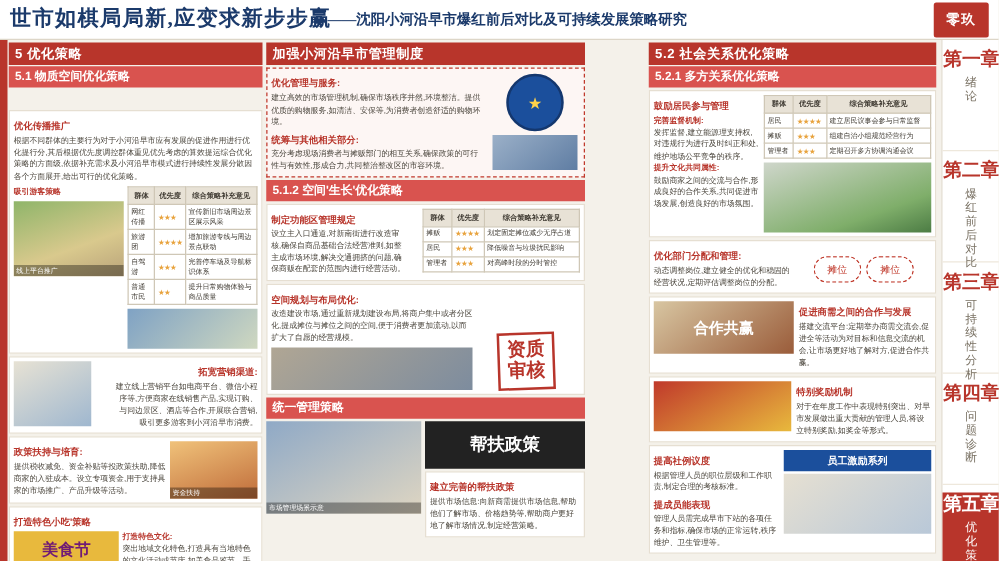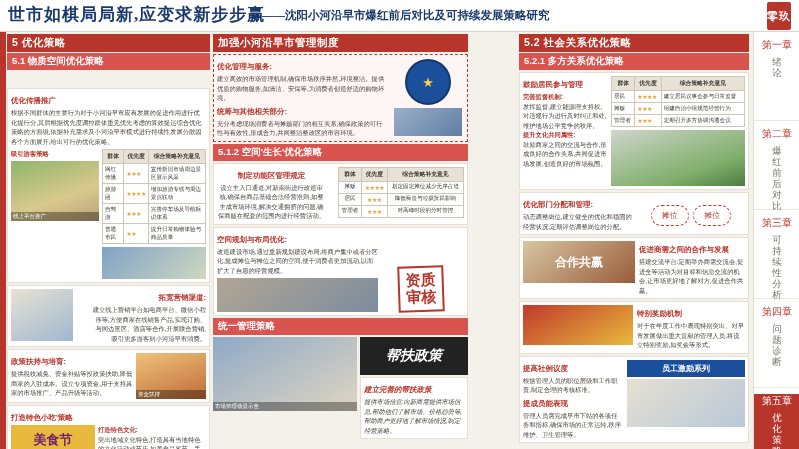--- a/index.html
+++ b/index.html
@@ -23,38 +23,38 @@
     color: #1b3a6b;
     font-family: "Liberation Serif", serif;
   }
   .hdr-sub {
     position: absolute; left: 262px; top: 8px;
     font-size: 11.5px; font-weight: bold; color: #1b3a6b;
     font-family: "Liberation Serif", serif;
   }
   .hdr-seal {
     position: absolute; right: 8px; top: 2px;
-    width: 24px; height: 28px; background: #b8352b; color: #fff;
+    width: 44px; height: 28px; background: #b8352b; color: #fff;
     font-size: 11px; font-weight: bold; text-align: center; line-height: 28px;
     letter-spacing: 1px; border-radius: 2px;
     font-family: "Liberation Serif", serif;
   }
 
   
   .rail {
     position: absolute; right: 0; top: 32px; width: 46px; height: 417px;
     background: #ffffff; border-left: 1px solid #e2dcd0;
   }
   .rail-item {
     position: relative; width: 46px; height: 83px;
     border-bottom: 1px solid #eee8dc;
     text-align: center;
   }
   .rail-item .cn {
-    display: block; margin-top: 6px; font-size: 10px; color: #b8352b; font-weight: normal;
+    display: block; margin-top: 6px; font-size: 15px; color: #b8352b; font-weight: bold;
   }
   .rail-item .vtxt {
     display: block; margin: 4px auto 0; width: 14px;
     font-size: 9.5px; color: #7a7264; line-height: 11px; word-break: break-all;
   }
   .rail-item.active { background: #b8352b; }
   .rail-item.active .cn { color: #fff; }
   .rail-item.active .vtxt { color: #fff; }
 
   
@@ -273,21 +273,21 @@
         <div style="width:72px;display:flex;flex-direction:column;align-items:center;justify-content:center;">
           <div style="width:46px;height:46px;border-radius:50%;background:#1b4f9c;border:2px solid #14376e;display:flex;align-items:center;justify-content:center;color:#ffd24a;font-size:13px;">★</div>
           <div class="ph" style="width:68px;height:28px;margin-top:3px;background:linear-gradient(140deg,#9bb0c8,#5f7da3);"></div>
         </div>
       </div>
     </div>
 
     <div class="sec-sub" style="margin-top:2px;">5.1.2 空间'生长'优化策略</div>
 
     <div class="blk" style="padding:3px;margin-top:2px;">
-      <div style="display:flex;gap:12px;text-align:center;">
+      <div style="display:flex;gap:12px;">
         <div style="flex:1;">
           <div class="subhead-line">制定功能区管理规定</div>
           <div class="tiny">设立主入口通道,对新南街进行改造审核,确保自商品基础合法经营准则,如整主成市场环境,解决交通拥挤的问题,确保商贩在配套的范围内进行经营活动。</div>
         </div>
         <div style="width:126px;">
           <table class="strat">
             <tbody>
                 <tr>
               <th>群体</th>
               <th>优先度</th>
@@ -328,21 +328,21 @@
     </div>
 
     <div class="sec-sub" style="margin-top:2px;">统一管理策略</div>
 
     <div style="display:flex;gap:3px;margin-top:2px;">
       <div style="flex:1;">
         <div class="ph" style="height:74px;background:linear-gradient(150deg,#8fa9c6,#dfd6c2);">
           <div class="lbl">市场管理场景示意</div>
         </div>
       </div>
-      <div style="width:108px;font-style:italic;">
+      <div style="width:128px;">
         <div class="blackpanel">帮扶政策</div>
         <div class="blk" style="padding:3px;margin-top:2px;">
           <div class="subhead-line">建立完善的帮扶政策</div>
           <div class="tiny">提供市场信息:向新商需提供市场信息,帮助他们了解市场、价格趋势等,帮助商户更好地了解市场情况,制定经营策略。</div>
         </div>
       </div>
     </div>
   </div>
 
   <div class="col col3">

